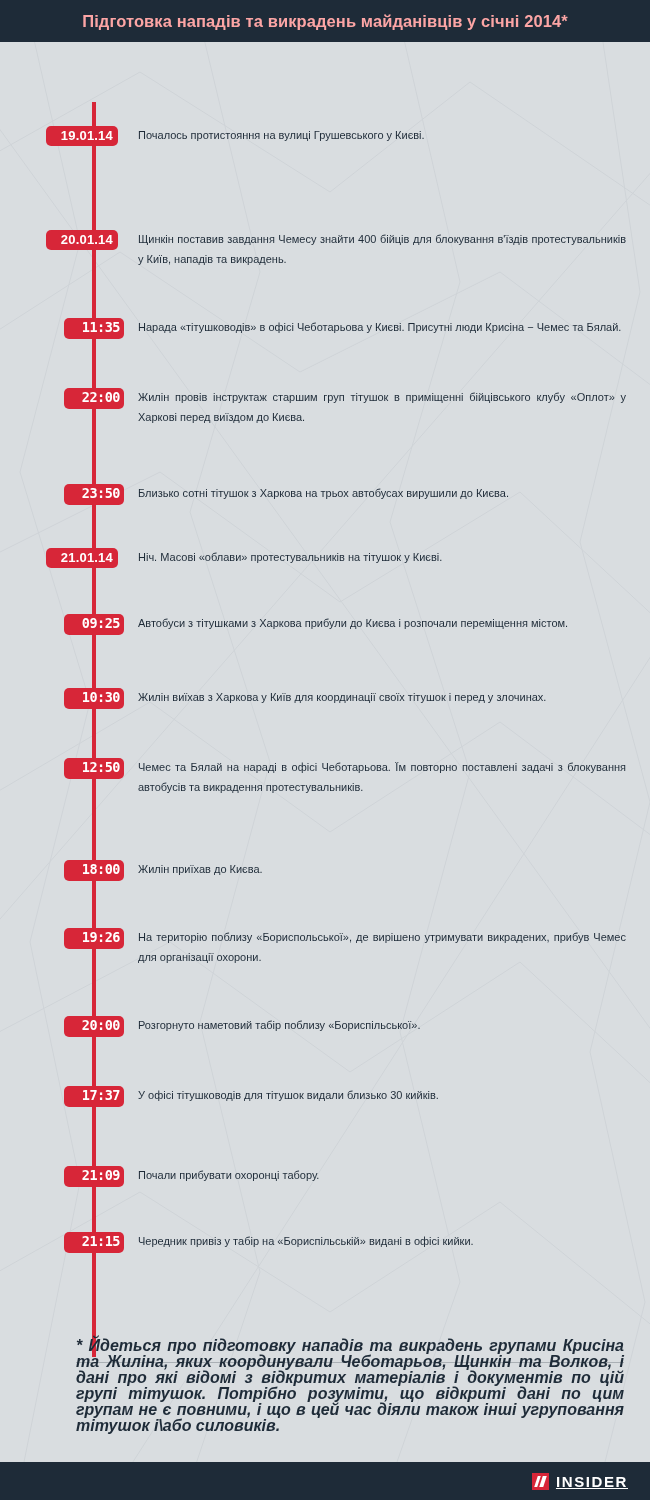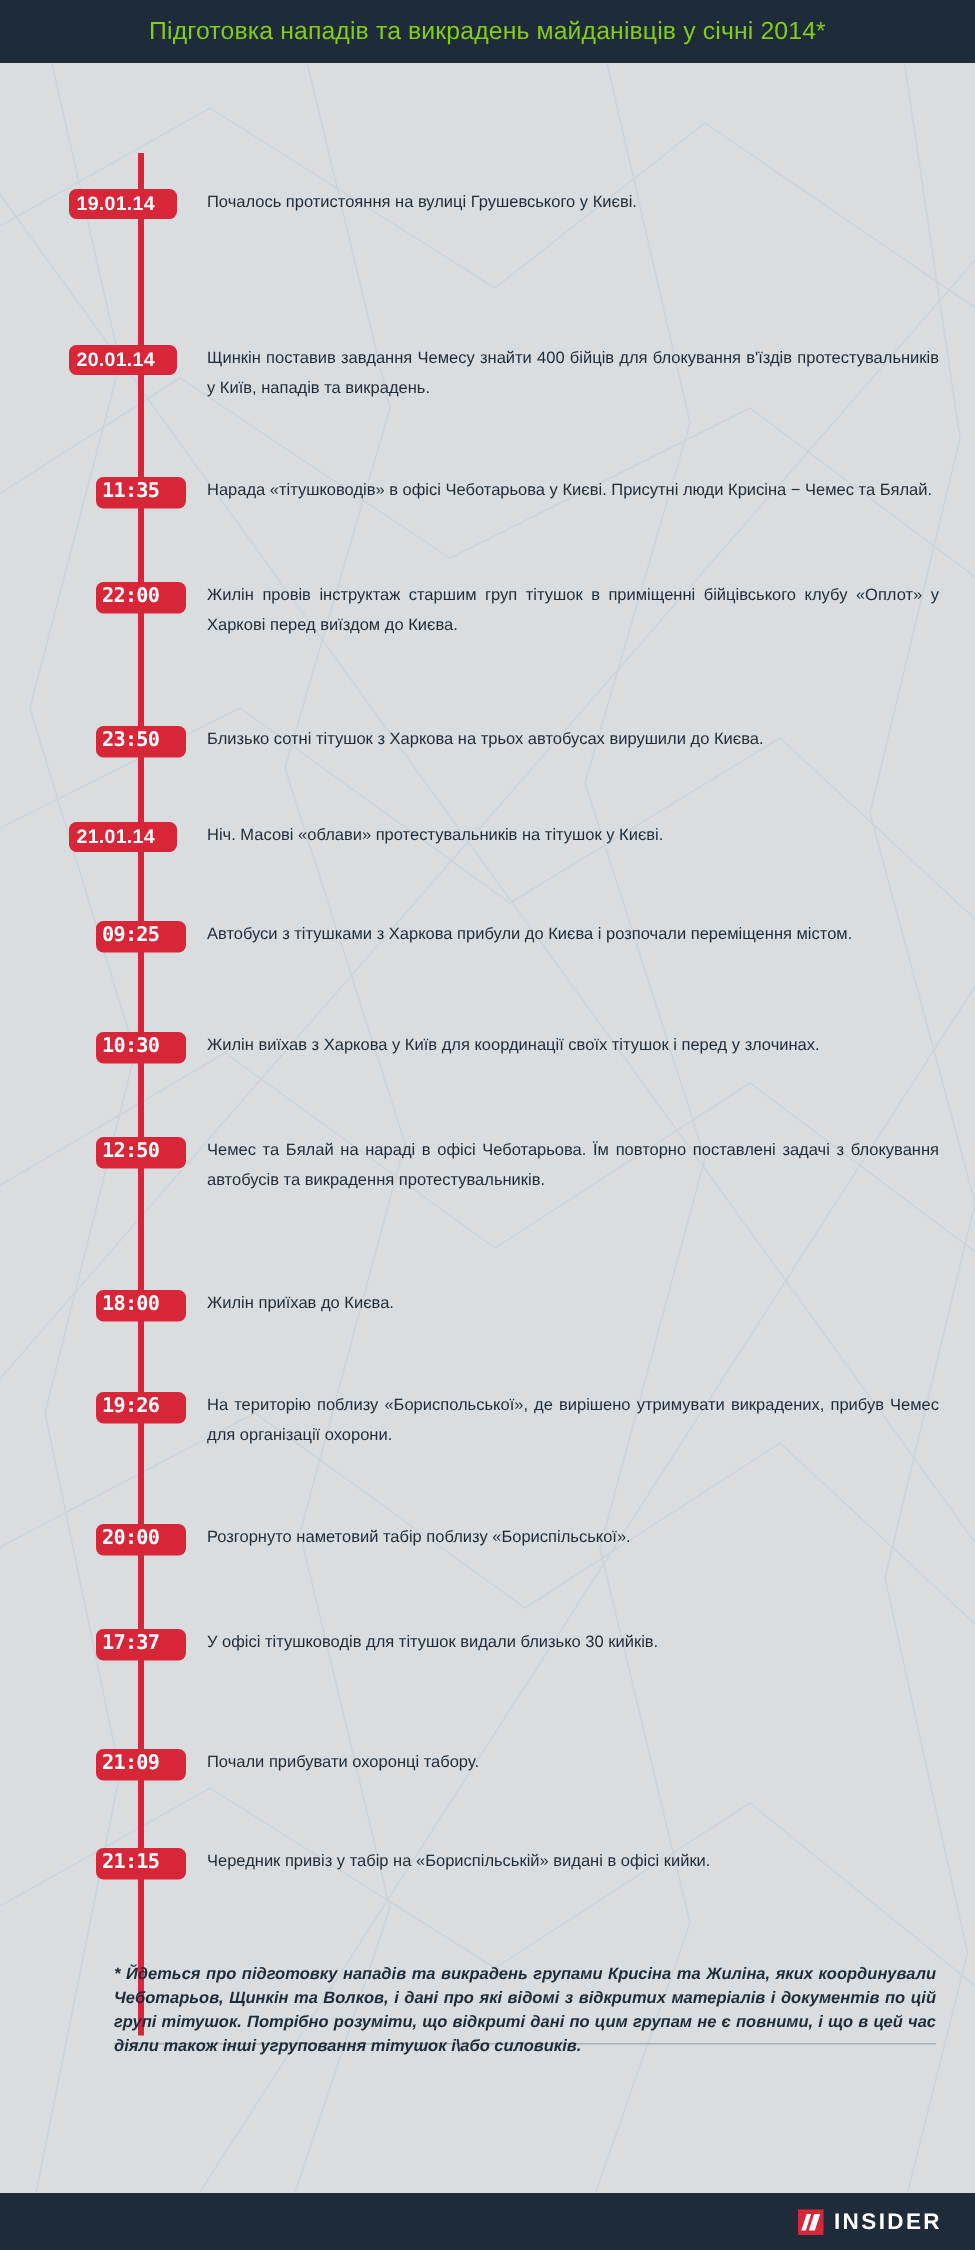--- a/index.html
+++ b/index.html
@@ -25,23 +25,23 @@
     position: absolute;
     top: 0; left: 0;
     width: 650px;
     height: 42px;
     background: #1e2b38;
     display: flex;
     align-items: center;
     justify-content: center;
   }
   .header-title {
-    color: #84cc16;
+    color: #fca5a5;
     font-size: 16.5px;
-    font-weight: normal;
+    font-weight: bold;
     letter-spacing: 0.1px;
     text-align: center;
   }
   
   .panel {
     position: absolute;
     top: 42px; left: 0;
     width: 650px;
     height: 1420px;
     background: #d9dde0;
@@ -76,21 +76,21 @@
   }
   .badge {
     position: absolute;
     left: 46px;
     top: 0;
     min-width: 66px;
     box-sizing: border-box;
     background: #d72638;
     color: #ffffff;
     border-radius: 5px;
-    text-align: left;
+    text-align: right;
     padding: 3px 5px 4px 5px;
     font-size: 13px;
     font-weight: bold;
     line-height: 1;
     letter-spacing: 0.2px;
   }
   .badge.time {
     font-family: "DejaVu Sans Mono", monospace;
     font-size: 13.5px;
     letter-spacing: -0.5px;
@@ -110,24 +110,24 @@
     width: 488px;
     color: #1e2b38;
     font-size: 11px;
     line-height: 20px;
     text-align: justify;
   }
   
   .footnote {
     position: absolute;
     left: 76px;
-    top: 1266px;
+    top: 1296px;
     width: 548px;
     color: #1e2b38;
-    font-size: 11px;
+    font-size: 16px;
     font-style: italic;
     font-weight: bold;
     line-height: 16px;
     text-align: justify;
   }
   .divider {
     position: absolute;
     left: 76px;
     top: 1320px;
     width: 548px;
@@ -171,20 +171,21 @@
     left: 9px; top: 3px;
     width: 4px; height: 11px;
     background: #ffffff;
     transform: skewX(-18deg);
   }
   .logo-text {
     color: #ffffff;
     font-size: 15px;
     font-weight: bold;
     letter-spacing: 1.6px;
+    text-decoration: underline;
   }
 </style>
 </head>
 <body>
 
 <div class="page">
 
   <div class="header">
     <div class="header-title">Підготовка нападів та викрадень майданівців у січні 2014*</div>
   </div>

